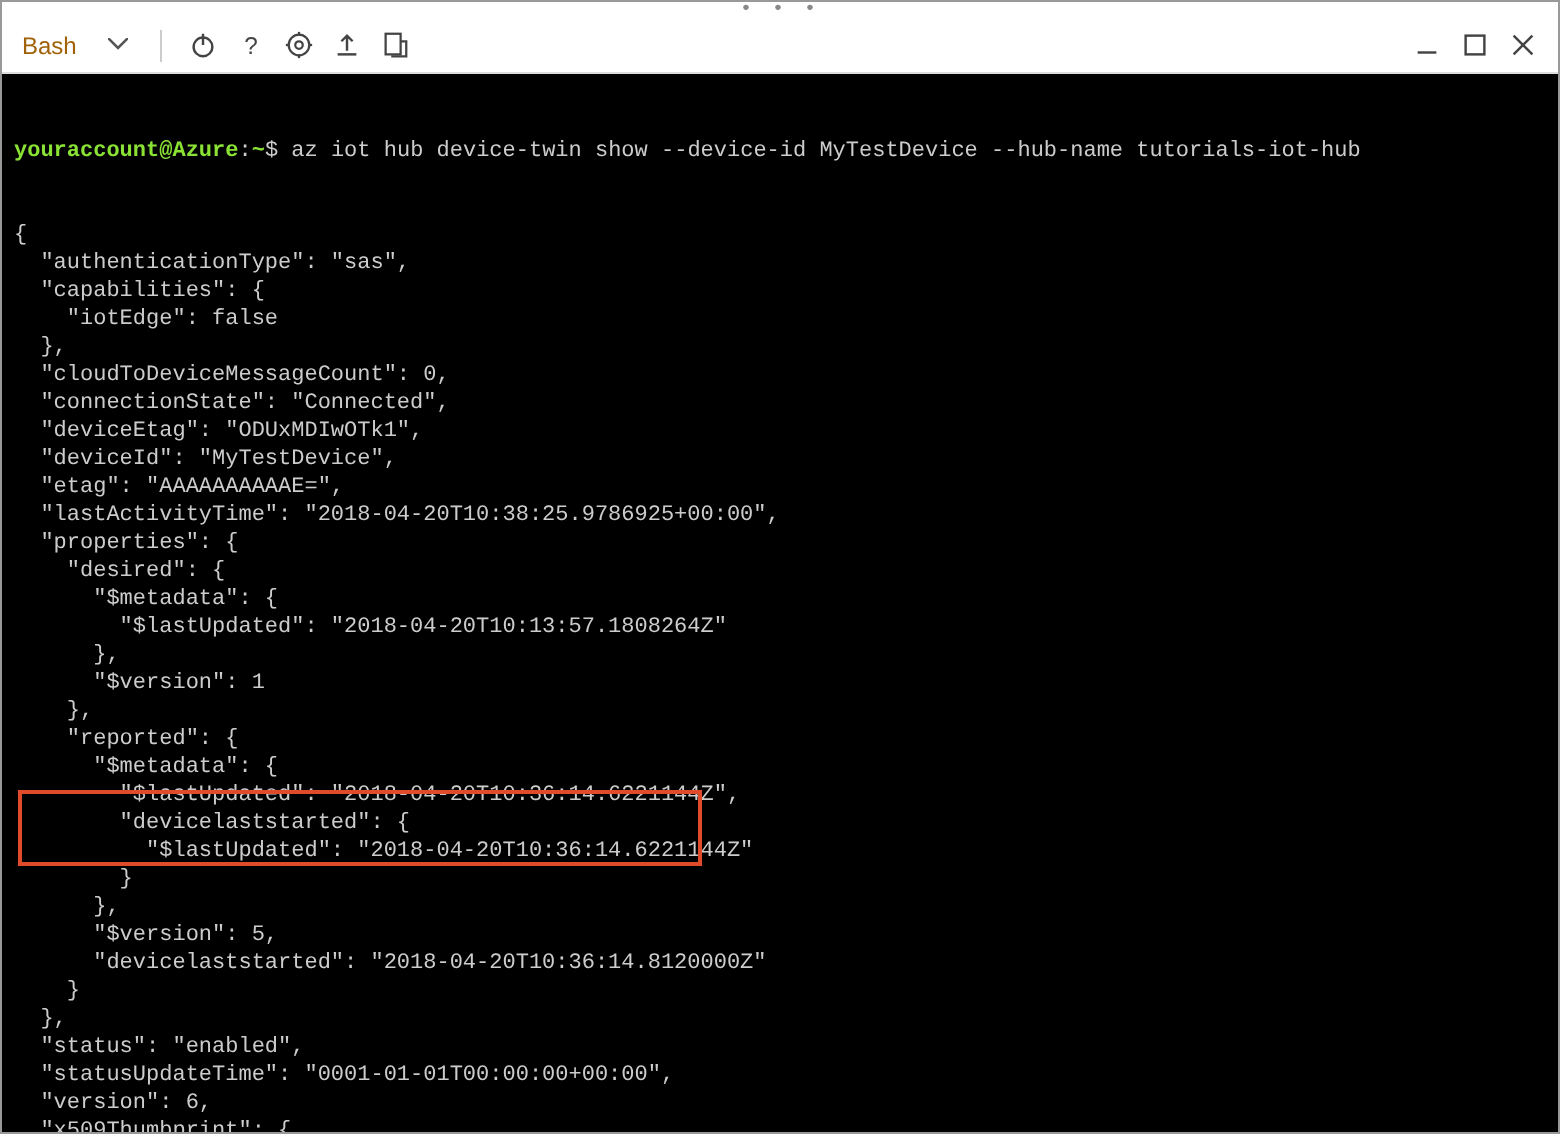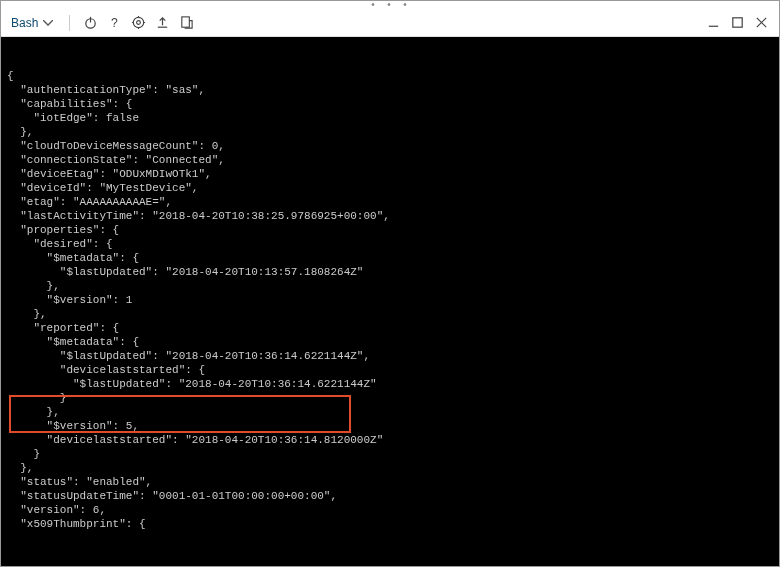--- a/index.html
+++ b/index.html
@@ -32,25 +32,25 @@
       height: 28px;
       display: flex;
       align-items: center;
       padding: 0 6px;
       border-bottom: 1px solid #ddd;
       background: #fff;
     }
     .shell-select {
       display: flex;
       align-items: center;
-      gap: 5px;
+      gap: 16px;
       padding: 2px 8px 2px 4px;
       font-family: "Segoe UI", Arial, sans-serif;
       font-size: 12px;
-      color: #0c4a6e;
+      color: #a16207;
       cursor: pointer;
     }
     .shell-select .chev { font-size: 10px; color: #555; }
     .divider {
       width: 1px;
       height: 16px;
       background: #ccc;
       margin: 0 8px;
     }
     .toolbar-icon {
@@ -156,18 +156,19 @@
     </div>
     <div class="toolbar-icon">
       <svg viewBox="0 0 16 16">
           <line x1="3" y1="3" x2="13" y2="13" stroke="#444" stroke-width="1.3"></line>
           <line x1="13" y1="3" x2="3" y2="13" stroke="#444" stroke-width="1.3"></line>
         </svg>
     </div>
   </div>
 
   <div class="terminal" id="terminal">
+    <div><span class="prompt-user">youraccount@Azure</span><span class="prompt-sep">:</span><span class="prompt-user">~</span><span class="prompt-sep">$</span> <span class="cmd">az iot hub device-twin show --device-id MyTestDevice --hub-name tutorials-iot-hub</span></div>
     <div id="output-block"><div>{</div><div>  "authenticationType": "sas",</div><div>  "capabilities": {</div><div>    "iotEdge": false</div><div>  },</div><div>  "cloudToDeviceMessageCount": 0,</div><div>  "connectionState": "Connected",</div><div>  "deviceEtag": "ODUxMDIwOTk1",</div><div>  "deviceId": "MyTestDevice",</div><div>  "etag": "AAAAAAAAAAE=",</div><div>  "lastActivityTime": "2018-04-20T10:38:25.9786925+00:00",</div><div>  "properties": {</div><div>    "desired": {</div><div>      "$metadata": {</div><div>        "$lastUpdated": "2018-04-20T10:13:57.1808264Z"</div><div>      },</div><div>      "$version": 1</div><div>    },</div><div>    "reported": {</div><div>      "$metadata": {</div><div>        "$lastUpdated": "2018-04-20T10:36:14.6221144Z",</div><div>        "devicelaststarted": {</div><div>          "$lastUpdated": "2018-04-20T10:36:14.6221144Z"</div><div>        }</div><div>      },</div><div>      "$version": 5,</div><div>      "devicelaststarted": "2018-04-20T10:36:14.8120000Z"</div><div>    }</div><div>  },</div><div>  "status": "enabled",</div><div>  "statusUpdateTime": "0001-01-01T00:00:00+00:00",</div><div>  "version": 6,</div><div>  "x509Thumbprint": {</div></div>
     
     <div class="highlight-box" id="hl" style="top: 358px; left: 8px; width: 342px; height: 38px;"></div>
   </div>
 
 </div>
 
 </body></html>

